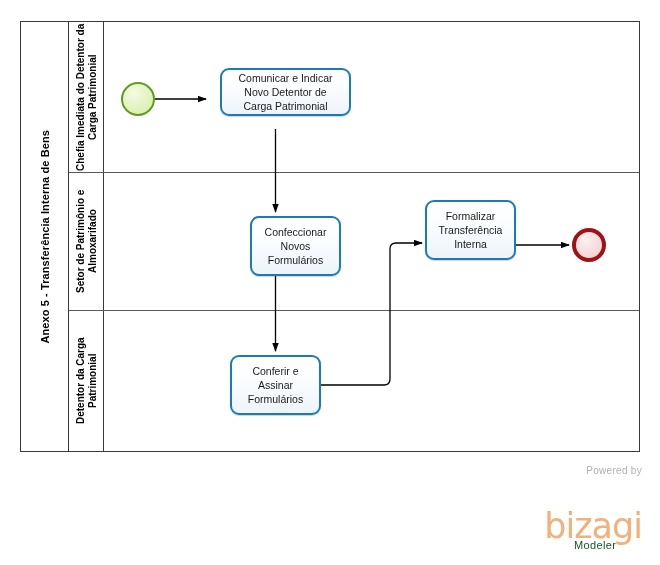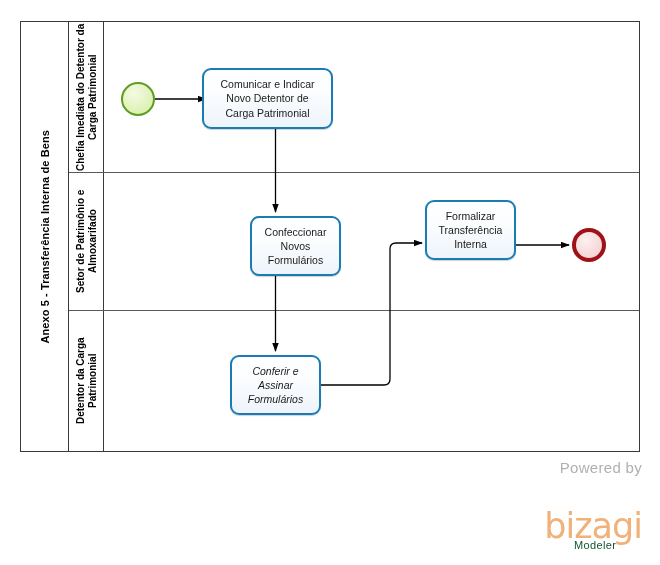--- a/index.html
+++ b/index.html
@@ -155,21 +155,21 @@
 
   
   #watermark {
     position: absolute;
     right: 18px;
     bottom: 14px;
     text-align: right;
     user-select: none;
   }
   #wm-powered {
-    font-size: 15px;
+    font-size: 10px;
     color: #b0b0b0;
     letter-spacing: 0.3px;
     margin-bottom: -2px;
   }
   #wm-bizagi {
     font-size: 35px;
     color: #f0b27a;
     font-weight: normal;
     letter-spacing: -1px;
     line-height: 0.95;
@@ -225,39 +225,39 @@
 
     <path d="M275.5,276 L275.5,351" stroke="#000000" stroke-width="1.3" fill="none" marker-end="url(#arrow)"></path>
 
     <path d="M321,385 L384,385 Q390,385 390,379 L390,249 Q390,243 396,243 L422,243" stroke="#000000" stroke-width="1.3" fill="none" marker-end="url(#arrow)"></path>
 
     <path d="M516,245 L569,245" stroke="#000000" stroke-width="1.3" fill="none" marker-end="url(#arrow)"></path>
   </svg>
 
   <div class="start-event" style="left:121px; top:82px; width:34px; height:34px;"></div>
 
-  <div class="task" style="left:202px; top:68px; width:131px; height:61px;">
+  <div class="task" style="left:220px; top:68px; width:131px; height:48px;">
     <span class="tlabel">Comunicar e Indicar
 Novo Detentor de
 Carga Patrimonial</span>
   </div>
 
   <div class="task" style="left:230px; top:216px; width:91px; height:60px;margin-left:20px;">
     <span class="tlabel">Confeccionar
 Novos
 Formulários</span>
   </div>
 
   <div class="task" style="left:425px; top:200px; width:91px; height:60px;">
     <span class="tlabel">Formalizar
 Transferência
 Interna</span>
   </div>
 
-  <div class="task" style="left:230px; top:355px; width:91px; height:60px;font-style:italic;">
+  <div class="task" style="left:230px; top:355px; width:91px; height:60px;">
     <span class="tlabel">Conferir e
 Assinar
 Formulários</span>
   </div>
 
   <div class="end-event" style="left:572px; top:228px; width:34px; height:34px;"></div>
 </div>
 
 <div id="watermark">
   <div id="wm-powered">Powered by</div>

